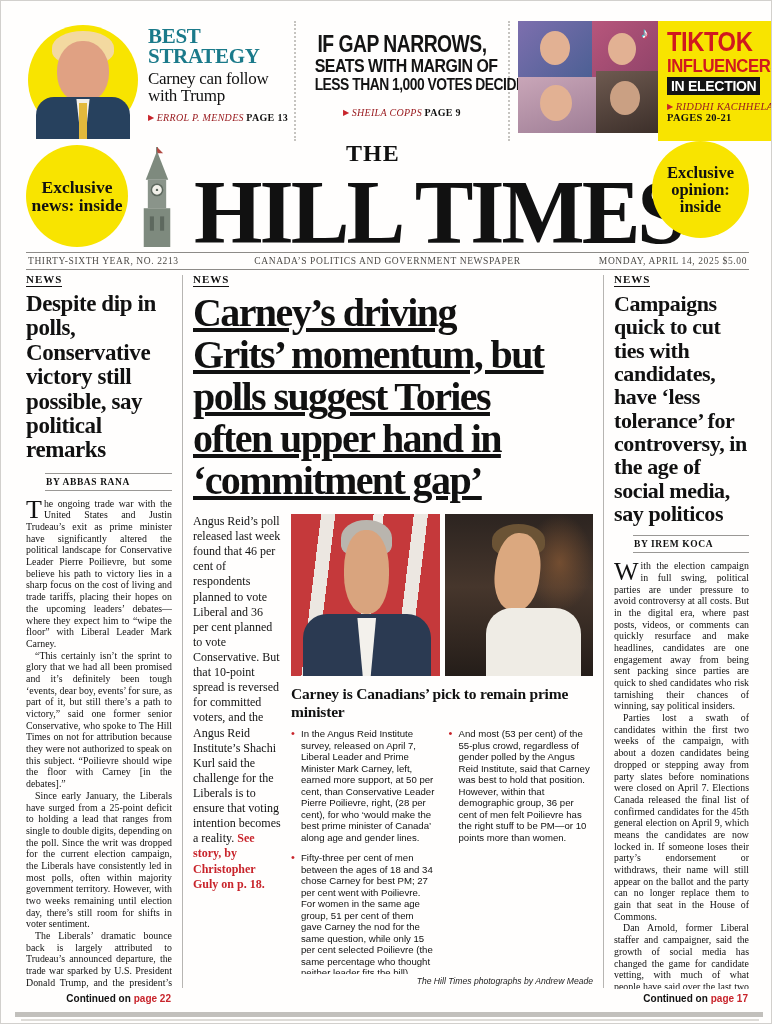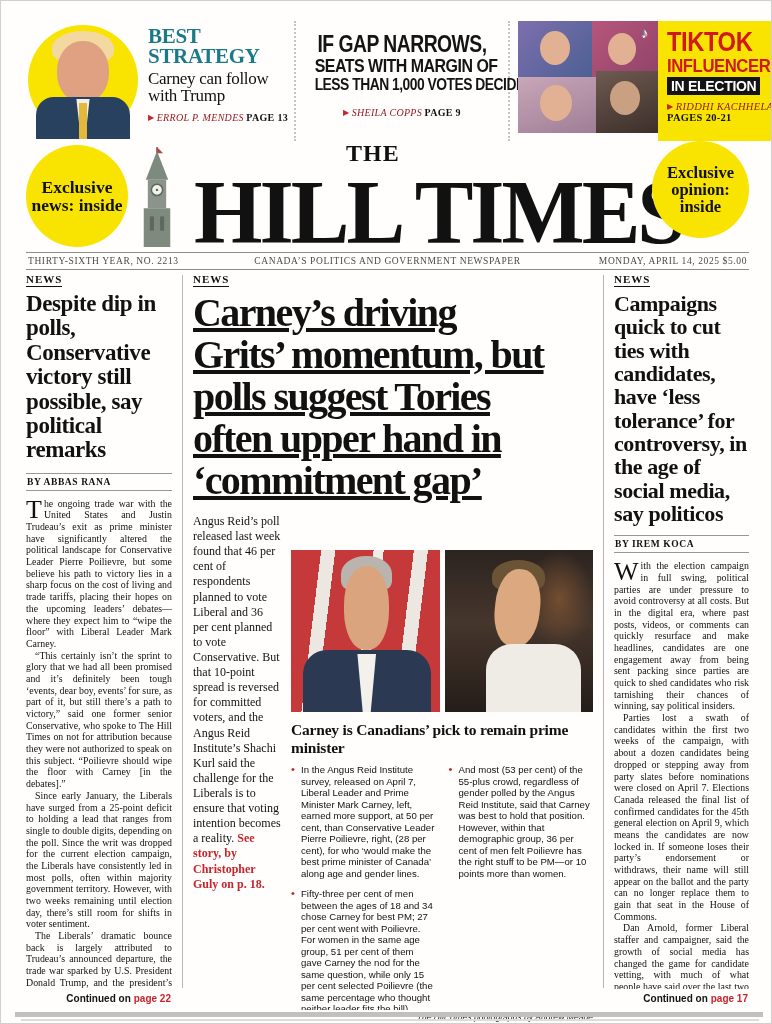--- a/index.html
+++ b/index.html
@@ -73,36 +73,36 @@
   .main{position:absolute;left:25px;top:270px;width:723px;height:735px;display:flex;}
   .vrule{width:1px;background:#b7b5b2;margin:4px 10px 18px 10px;flex:none;}
   .col{display:flex;flex-direction:column;box-sizing:border-box;}
   .col-left{width:146px;flex:none;}
   .col-center{width:400px;flex:none;}
   .col-right{flex:1;}
   .kicker{font-size:11px;font-weight:bold;letter-spacing:1px;margin:2px 0 7px 0;}
   .kicker span{border-bottom:1.5px solid #111;padding-bottom:1px;}
   .headline-side{font-size:23px;font-weight:bold;line-height:1.06;letter-spacing:-.4px;margin-bottom:10px;}
   .byline{border-top:1px solid #9a9895;border-bottom:1px solid #9a9895;font-size:9.5px;font-weight:bold;
-        letter-spacing:.6px;padding:3px 1px;margin-bottom:7px;}
+        letter-spacing:.6px;padding:3px 1px;margin-bottom:7px;margin-left:19px;}
   .bodytext{flex:1;overflow:hidden;font-size:9.9px;line-height:1.18;text-align:justify;}
   .bodytext p{margin:0;}
   .bodytext p + p{text-indent:9px;}
   .bodytext p:first-child::first-letter{float:left;font-size:26px;line-height:21px;padding:1px 2px 0 0;}
   .continued{text-align:right;font-family:"Liberation Sans","DejaVu Sans",sans-serif;font-weight:bold;
         font-size:10px;padding:4px 1px 2px 0;}
   .pageref-red{color:#c8242b;margin-left:3px;}
 
   
   .headline-main{margin:0 0 12px 0;text-decoration:underline;}
   .hl-line{font-size:40px;font-weight:bold;letter-spacing:-1.6px;line-height:1.05;white-space:nowrap;}
   .center-body{display:flex;}
   .deck{width:88px;flex:none;font-size:12px;line-height:1.26;overflow:hidden;height:470px;}
   .deck-cta{color:#c8242b;font-weight:bold;}
-  .center-right{flex:1;padding-left:10px;min-width:0;margin-top:36px;}
+  .center-right{flex:1;padding-left:10px;min-width:0;}
   .photos{display:flex;gap:5px;}
   .photo{width:50%;height:162px;position:relative;overflow:hidden;background:#888;}
   .photo-carney{background:repeating-linear-gradient(97deg,#c5393b 0 30px,#ece7e1 30px 44px,#c5393b 44px 82px,#f0ece8 82px 92px);}
   .carney-hair{position:absolute;left:34%;top:4%;width:34%;height:22%;border-radius:50% 50% 30% 30%;background:#b9b5ae;}
   .carney-face{position:absolute;left:36%;top:10%;width:30%;height:52%;border-radius:46%;background:#d9a47e;}
   .carney-body{position:absolute;left:8%;top:62%;width:86%;height:40%;border-radius:24px 24px 0 0;background:#2b3a52;}
   .carney-shirt{position:absolute;left:42%;top:64%;width:18%;height:36%;background:#f3f1ec;clip-path:polygon(15% 0,85% 0,65% 100%,35% 100%);}
   .photo-poilievre{background:linear-gradient(180deg,#2c2420 0%,#46362c 45%,#241d19 100%);}
   .poil-glow{position:absolute;left:55%;top:0;width:45%;height:60%;background:radial-gradient(closest-side,#8a5a35,transparent);opacity:.7;}
   .poil-hair{position:absolute;left:32%;top:6%;width:36%;height:20%;border-radius:50% 50% 35% 35%;background:#6b5335;}

